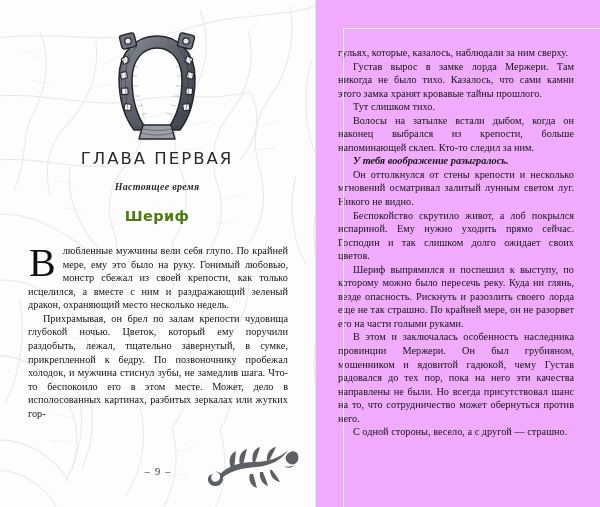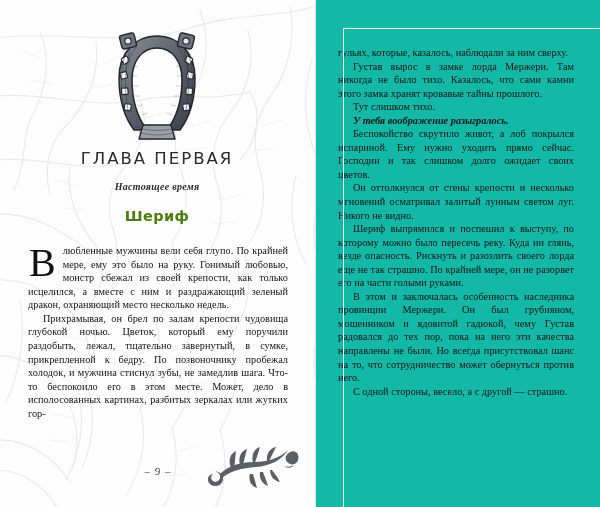--- a/index.html
+++ b/index.html
@@ -16,21 +16,21 @@
   }
   
   .twigs{
     position:absolute;inset:0;pointer-events:none;z-index:0;
   }
   .twigs svg{width:100%;height:100%;display:block;}
 
   
   .page{position:relative;z-index:2;height:507px;box-sizing:border-box;}
   .page-left{width:316px;}
-  .page-right{width:284px;background:#14b8a6;}
+  .page-right{width:284px;background:#f0abfc;}
 
   .gutter-edge{
     position:absolute;left:315px;top:0;width:1px;height:507px;
     background:#e6e6e6;z-index:3;
   }
   .right-frame{
     position:absolute;left:343px;top:28px;width:1px;height:479px;
     background:#f0f0f0;z-index:3;
   }
   .right-frame-top{
@@ -297,23 +297,24 @@
   <div class="gutter-edge"></div>
   <div class="right-frame"></div>
   <div class="right-frame-top"></div>
 
   <div class="page page-right">
 
     <div class="body-right">
       <p class="cont">гульях, которые, казалось, наблюдали за ним сверху.</p>
       <p>Густав вырос в замке лорда Мержери. Там никогда не было тихо. Казалось, что сами камни этого замка хранят кровавые тайны прошлого.</p>
       <p>Тут слишком тихо.</p>
+      <p>Волосы на затылке встали дыбом, когда он наконец выбрался из крепости, больше напоминающей склеп. Кто-то следил за ним.</p>
       <p class="ital">У тебя воображение разыгралось.</p>
+      <p>Он оттолкнулся от стены крепости и несколько мгновений осматривал залитый лунным светом луг. Никого не видно.</p>
       <p>Беспокойство скрутило живот, а лоб покрылся испариной. Ему нужно уходить прямо сейчас. Господин и так слишком долго ожидает своих цветов.</p>
-      <p>Он оттолкнулся от стены крепости и несколько мгновений осматривал залитый лунным светом луг. Никого не видно.</p>
       <p>Шериф выпрямился и поспешил к выступу, по которому можно было пересечь реку. Куда ни глянь, везде опасность. Рискнуть и разозлить своего лорда еще не так страшно. По крайней мере, он не разорвет его на части голыми руками.</p>
       <p>В этом и заключалась особенность наследника провинции Мержери. Он был грубияном, мошенником и ядовитой гадюкой, чему Густав радовался до тех пор, пока на него эти качества направлены не были. Но всегда присутствовал шанс на то, что сотрудничество может обернуться против него.</p>
       <p>С одной стороны, весело, а с другой — страшно.</p>
     </div>
 
   </div>
 
 </div>
 
 </body></html>

